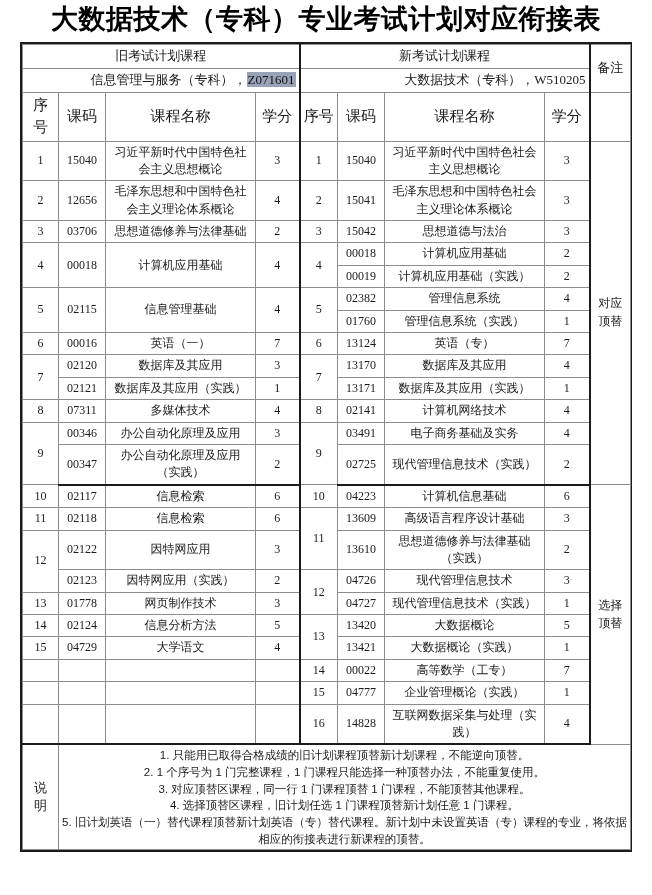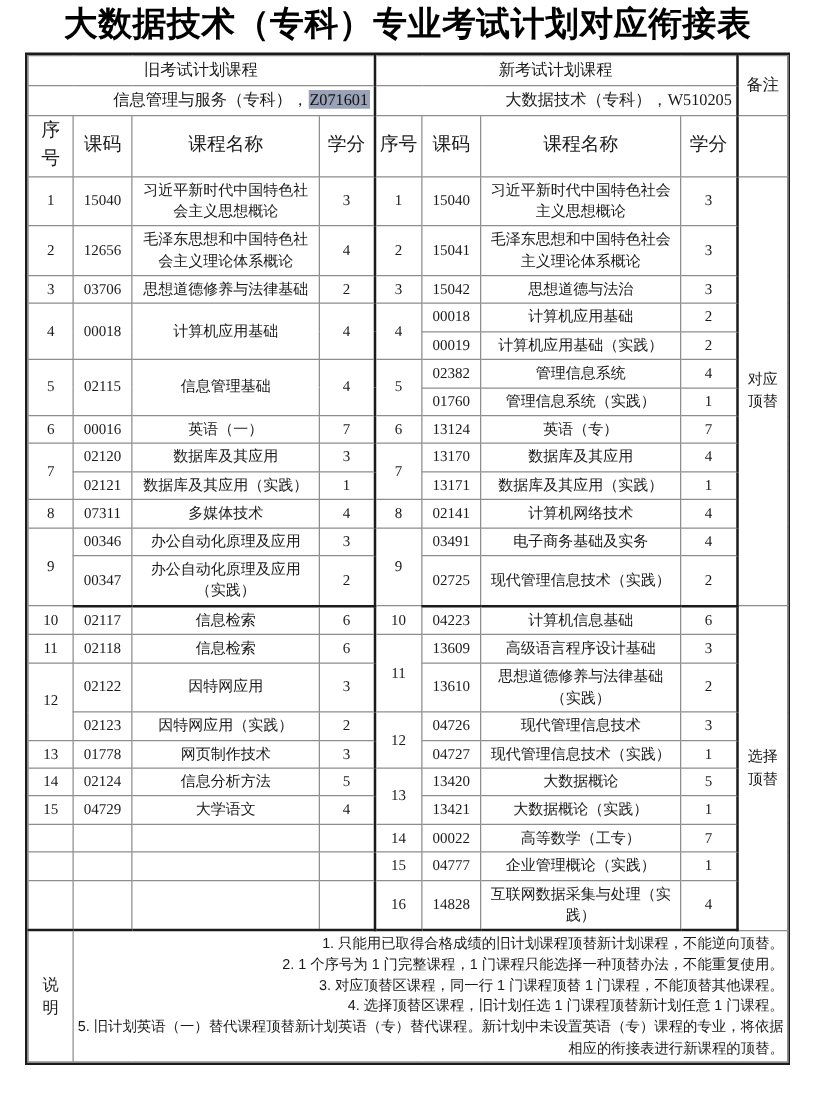--- a/index.html
+++ b/index.html
@@ -95,21 +95,21 @@
   .thick-right { border-right: 2px solid #1b1b1b !important; }
 
   .notes-label {
     text-align: center;
     font-size: 13px;
     line-height: 1.9;
     width: 36px;
     font-family: "Liberation Sans", sans-serif;
   }
   .notes-body {
-    text-align: right;
+    text-align: center;
     font-size: 11.5px;
     line-height: 1.95;
     padding: 4px 6px 4px 8px;
     font-family: "Liberation Sans", "DejaVu Sans", sans-serif;
     margin-top: 28px;
   }
   .notes-body .nline { display: block; }
 </style>
 </head>
 <body>

